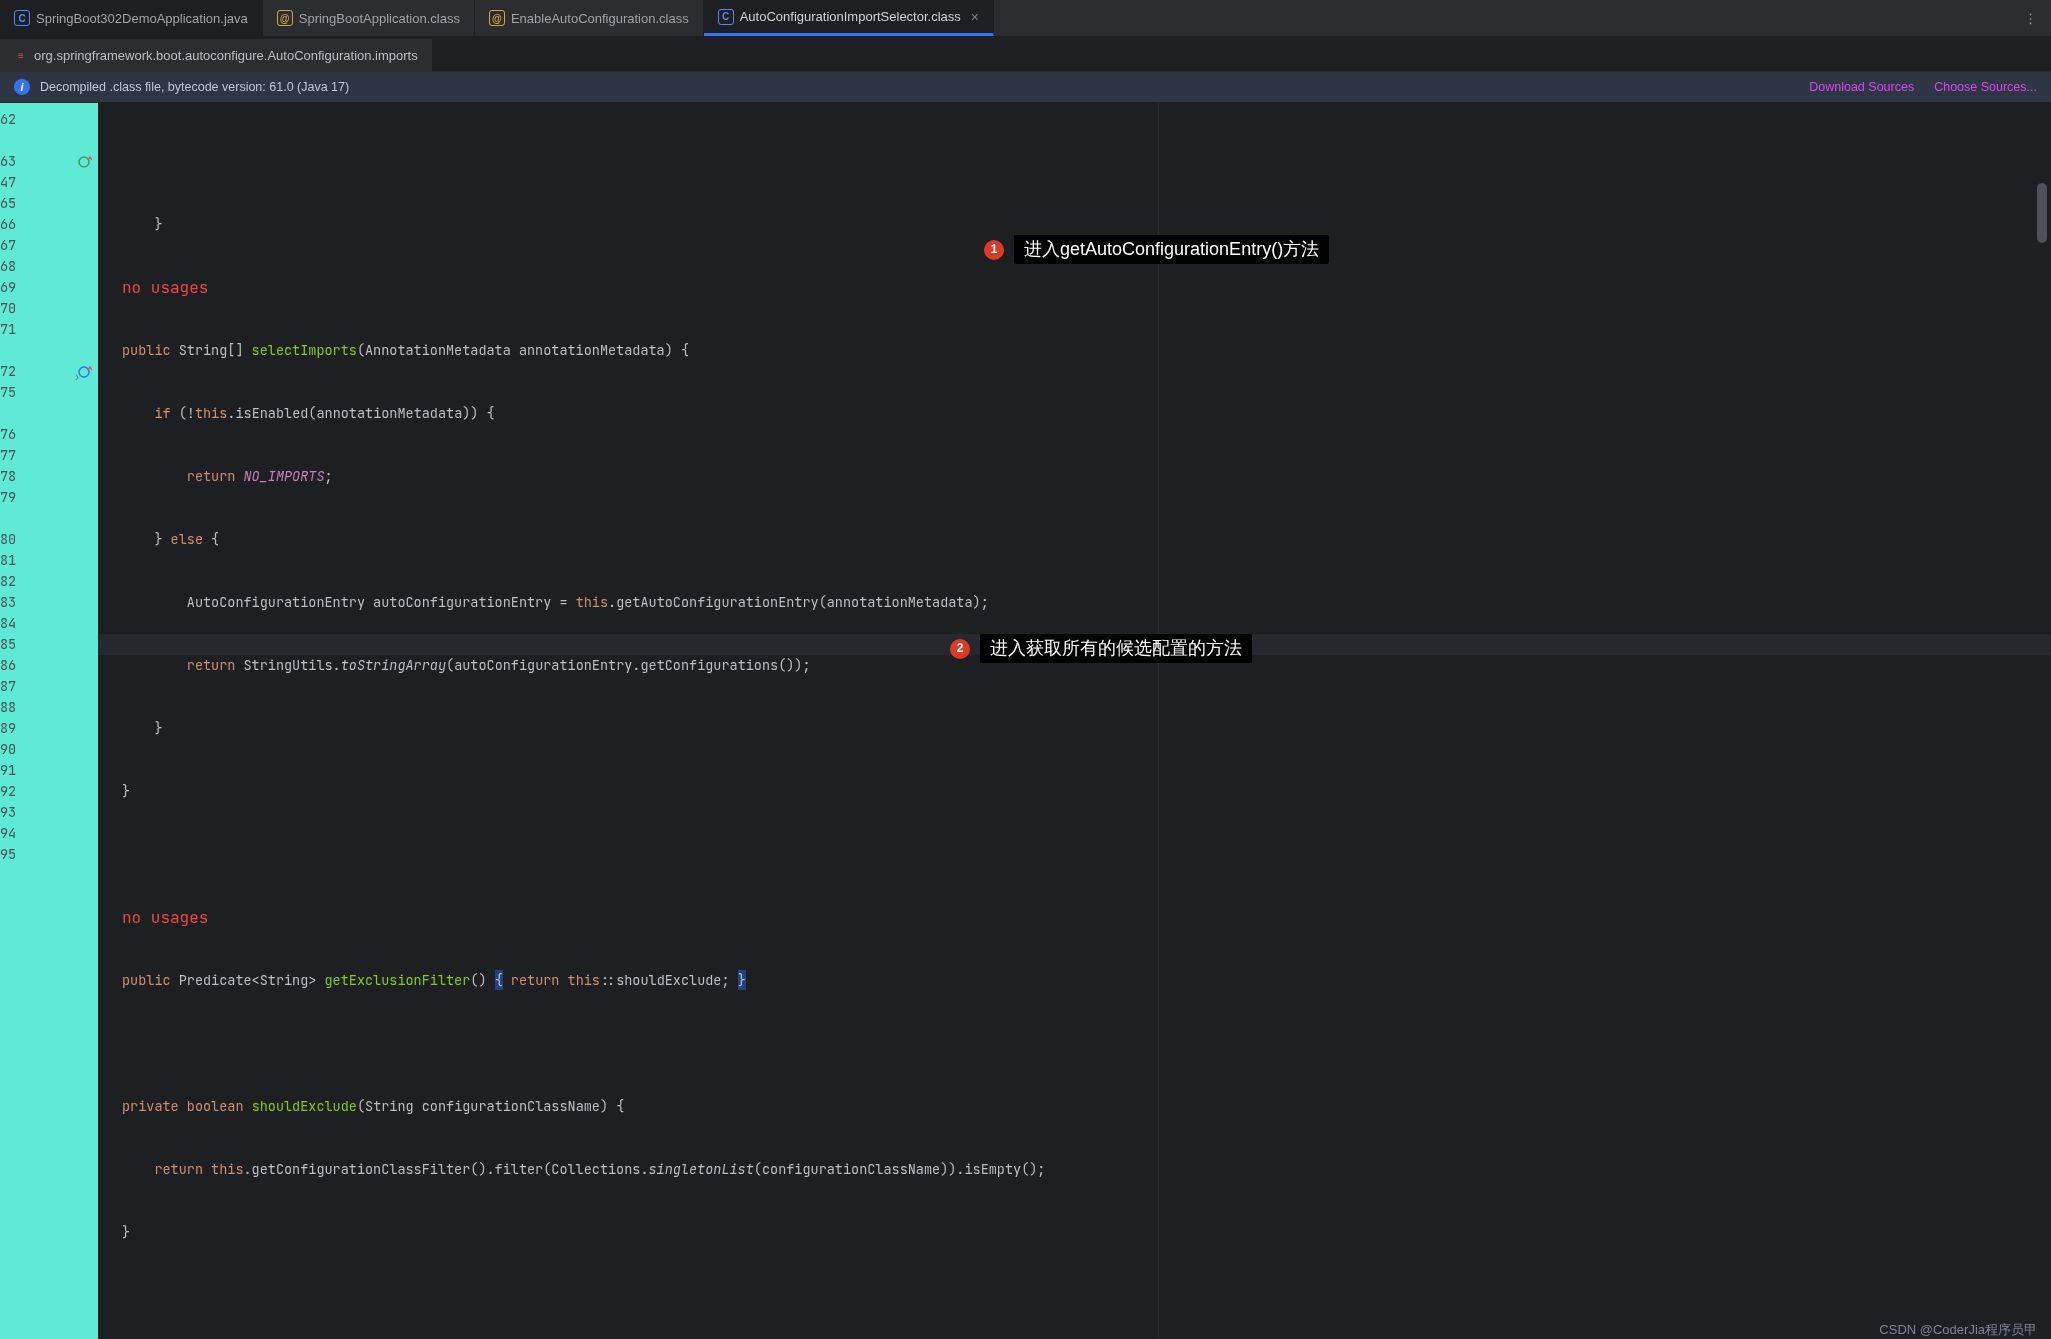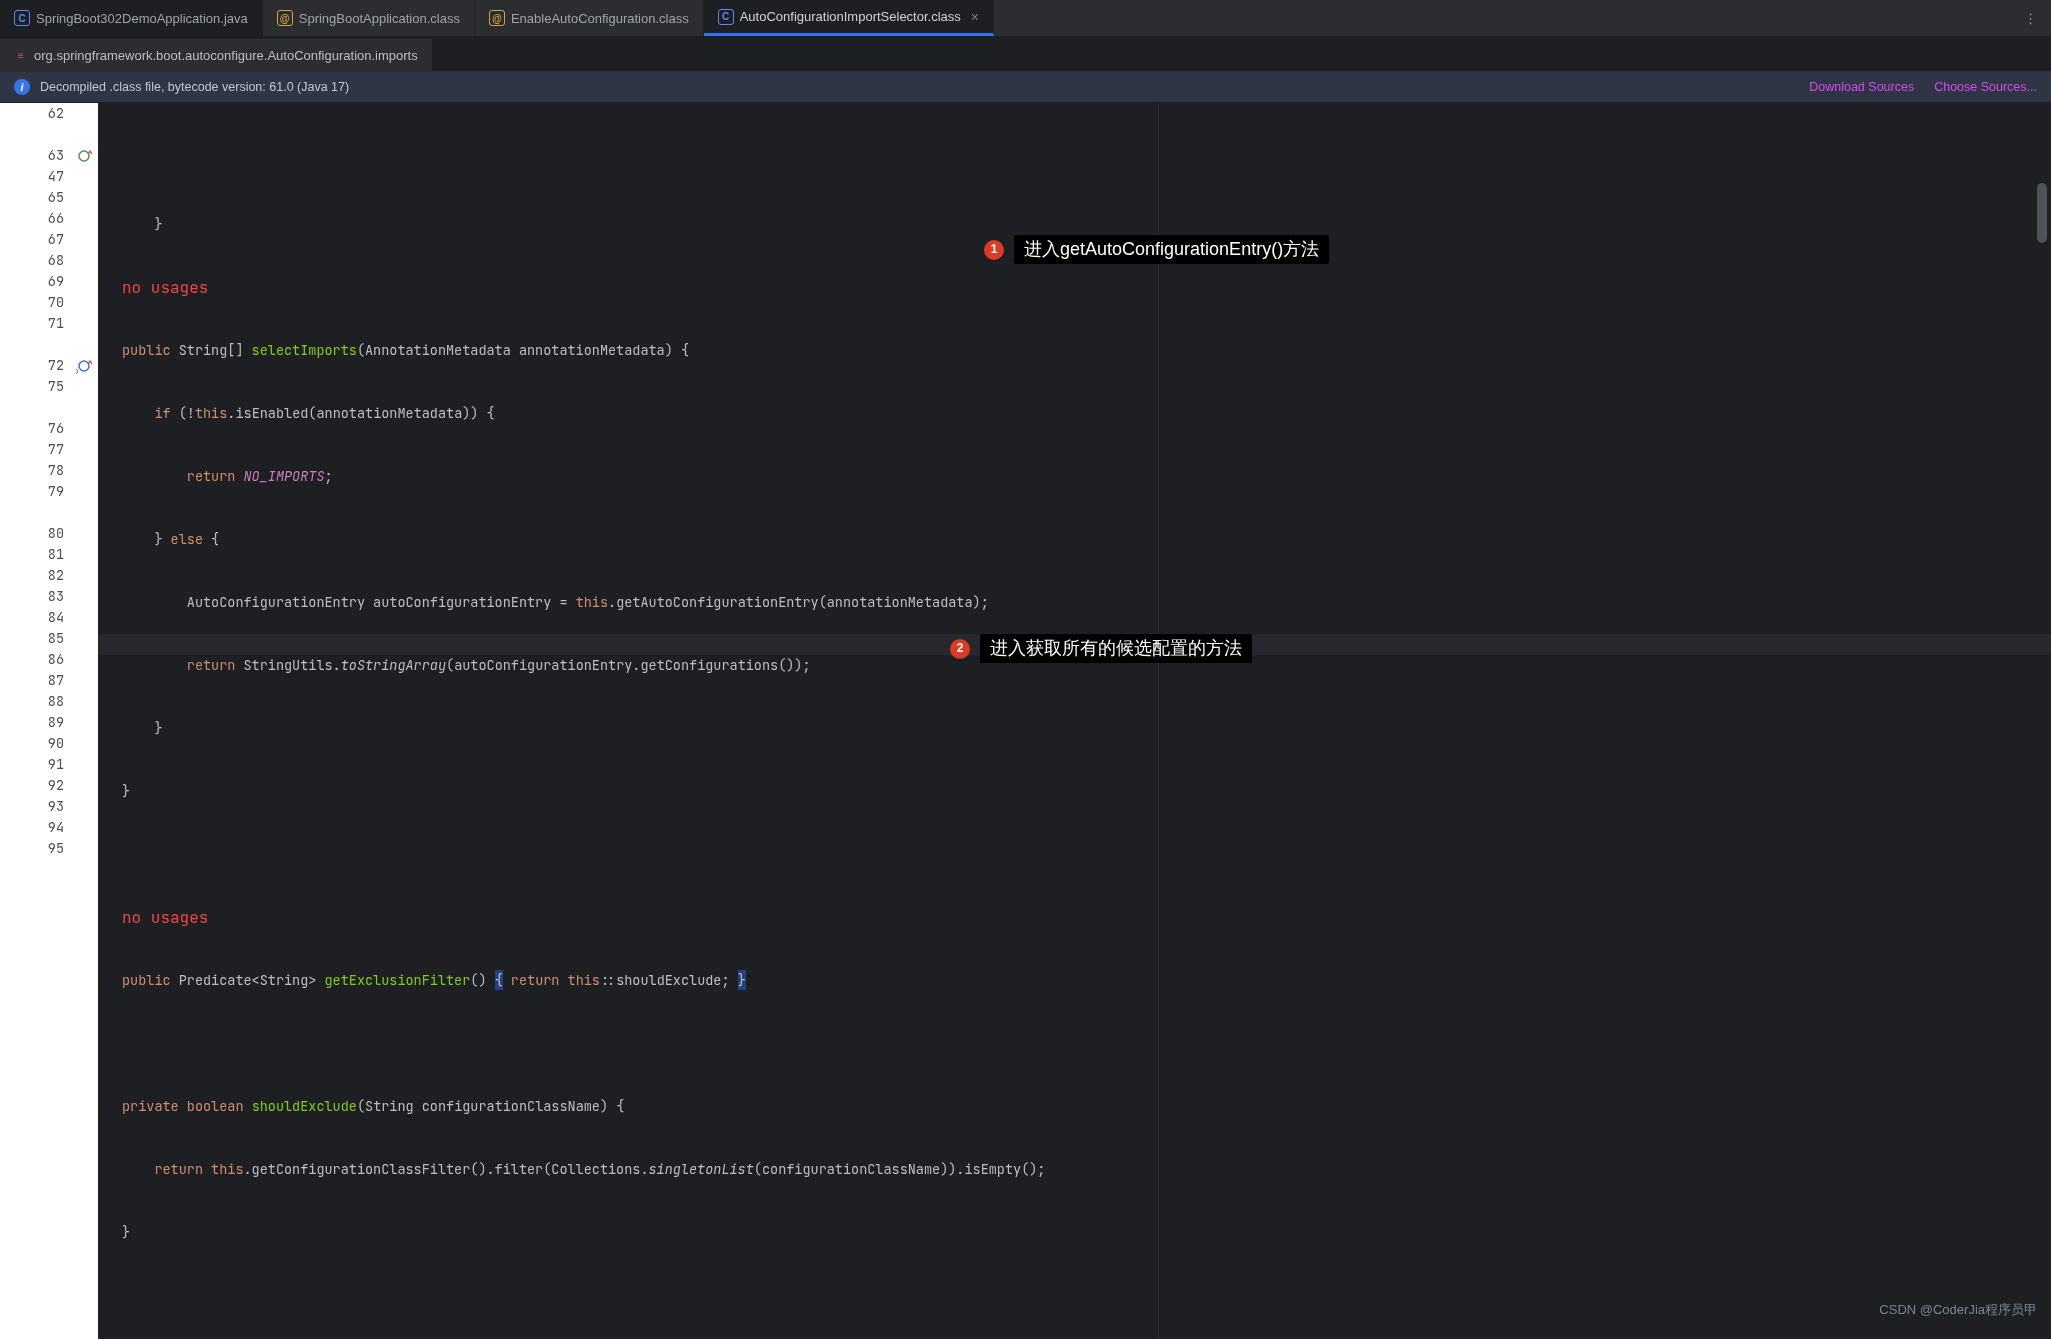--- a/index.html
+++ b/index.html
@@ -15,41 +15,41 @@
 .ic-f{color:#c75450}
 .tabspacer{flex:1}
 .tabmore{display:flex;align-items:center;padding:0 14px;color:#9da0a8}
 .subtab{display:flex;background:#1e1f22;height:34px;border-bottom:1px solid #2b2d30}
 .subtab .tab{border:none;color:#bcbec4;background:#2b2d30;margin-top:2px}
 .banner{display:flex;align-items:center;background:#2e3645;color:#c2c7d1;height:30px;padding:0 14px;font-size:12.5px;border-bottom:1px solid #1e1f22}
 .banner .info-ic{width:16px;height:16px;background:#3574f0;border-radius:50%;color:#fff;display:flex;align-items:center;justify-content:center;font-size:11px;font-weight:bold;margin-right:10px;font-style:italic}
 .banner .links{margin-left:auto;display:flex;gap:20px}
 .banner .links span{color:#d946ef;cursor:pointer}
 .editor{flex:1;display:flex;position:relative;overflow:hidden;font-family:'JetBrains Mono','Consolas',monospace;font-size:13.5px;line-height:21px}
-.gutter{width:98px;background:#ffffff;color:#4b5059;text-align:right;user-select:none}
+.gutter{width:98px;background:#5eead4;color:#4b5059;text-align:left;padding-top:6px;user-select:none}
 .gutter .ln{height:21px;padding-right:34px;position:relative}
 .gutter .g-ic{position:absolute;right:6px;top:2px;width:14px;height:14px}
 .gutter .g-expand{position:absolute;right:18px;top:5px;font-size:10px;color:#6f737a}
 .code{flex:1;padding-top:6px;position:relative;white-space:pre}
 .codeline{height:21px;padding-left:24px}
 .hlrow{position:absolute;left:0;right:0;height:21px;background:#26282e;z-index:0}
 .codeline>span,.codeline{position:relative;z-index:1}
 .kw{color:#cf8e6d}
 .mname{color:#84cc16}
 .cst{color:#c77dbb;font-style:italic}
 .it{font-style:italic;color:#bcbec4}
 .thiskw{color:#cf8e6d}
 .hint{color:#ef4444;font-size:16px}
 .sel{background:#214283;padding:1px 0}
 .callout{position:absolute;display:flex;align-items:center;gap:10px;z-index:5}
 .callout .num{width:20px;height:20px;background:#db3b26;border-radius:50%;color:#fff;display:flex;align-items:center;justify-content:center;font-size:12px;font-weight:bold;font-family:Arial}
 .callout .lbl{background:#000;color:#fff;padding:4px 10px;font-size:18px;font-family:Arial,'Microsoft YaHei',sans-serif;border-radius:2px}
 .rmargin{position:absolute;top:0;bottom:0;left:1060px;width:1px;background:#2b2d30}
 .scrollind{position:absolute;right:4px;top:80px;width:10px;height:60px;background:#4e5157;border-radius:5px}
-.watermark{position:absolute;right:14px;bottom:20px;color:#7d8590;font-size:13px;font-family:Arial,'Microsoft YaHei'}
+.watermark{position:absolute;right:14px;bottom:0;color:#7d8590;font-size:13px;font-family:Arial,'Microsoft YaHei'}
 </style>
 </head>
 <body>
 
 <div class="ide">
   <div class="tabbar">
     <div class="tab primary">
         <span class="ficon ic-c">C</span>
         <span>SpringBoot302DemoApplication.java</span>
       </div>

